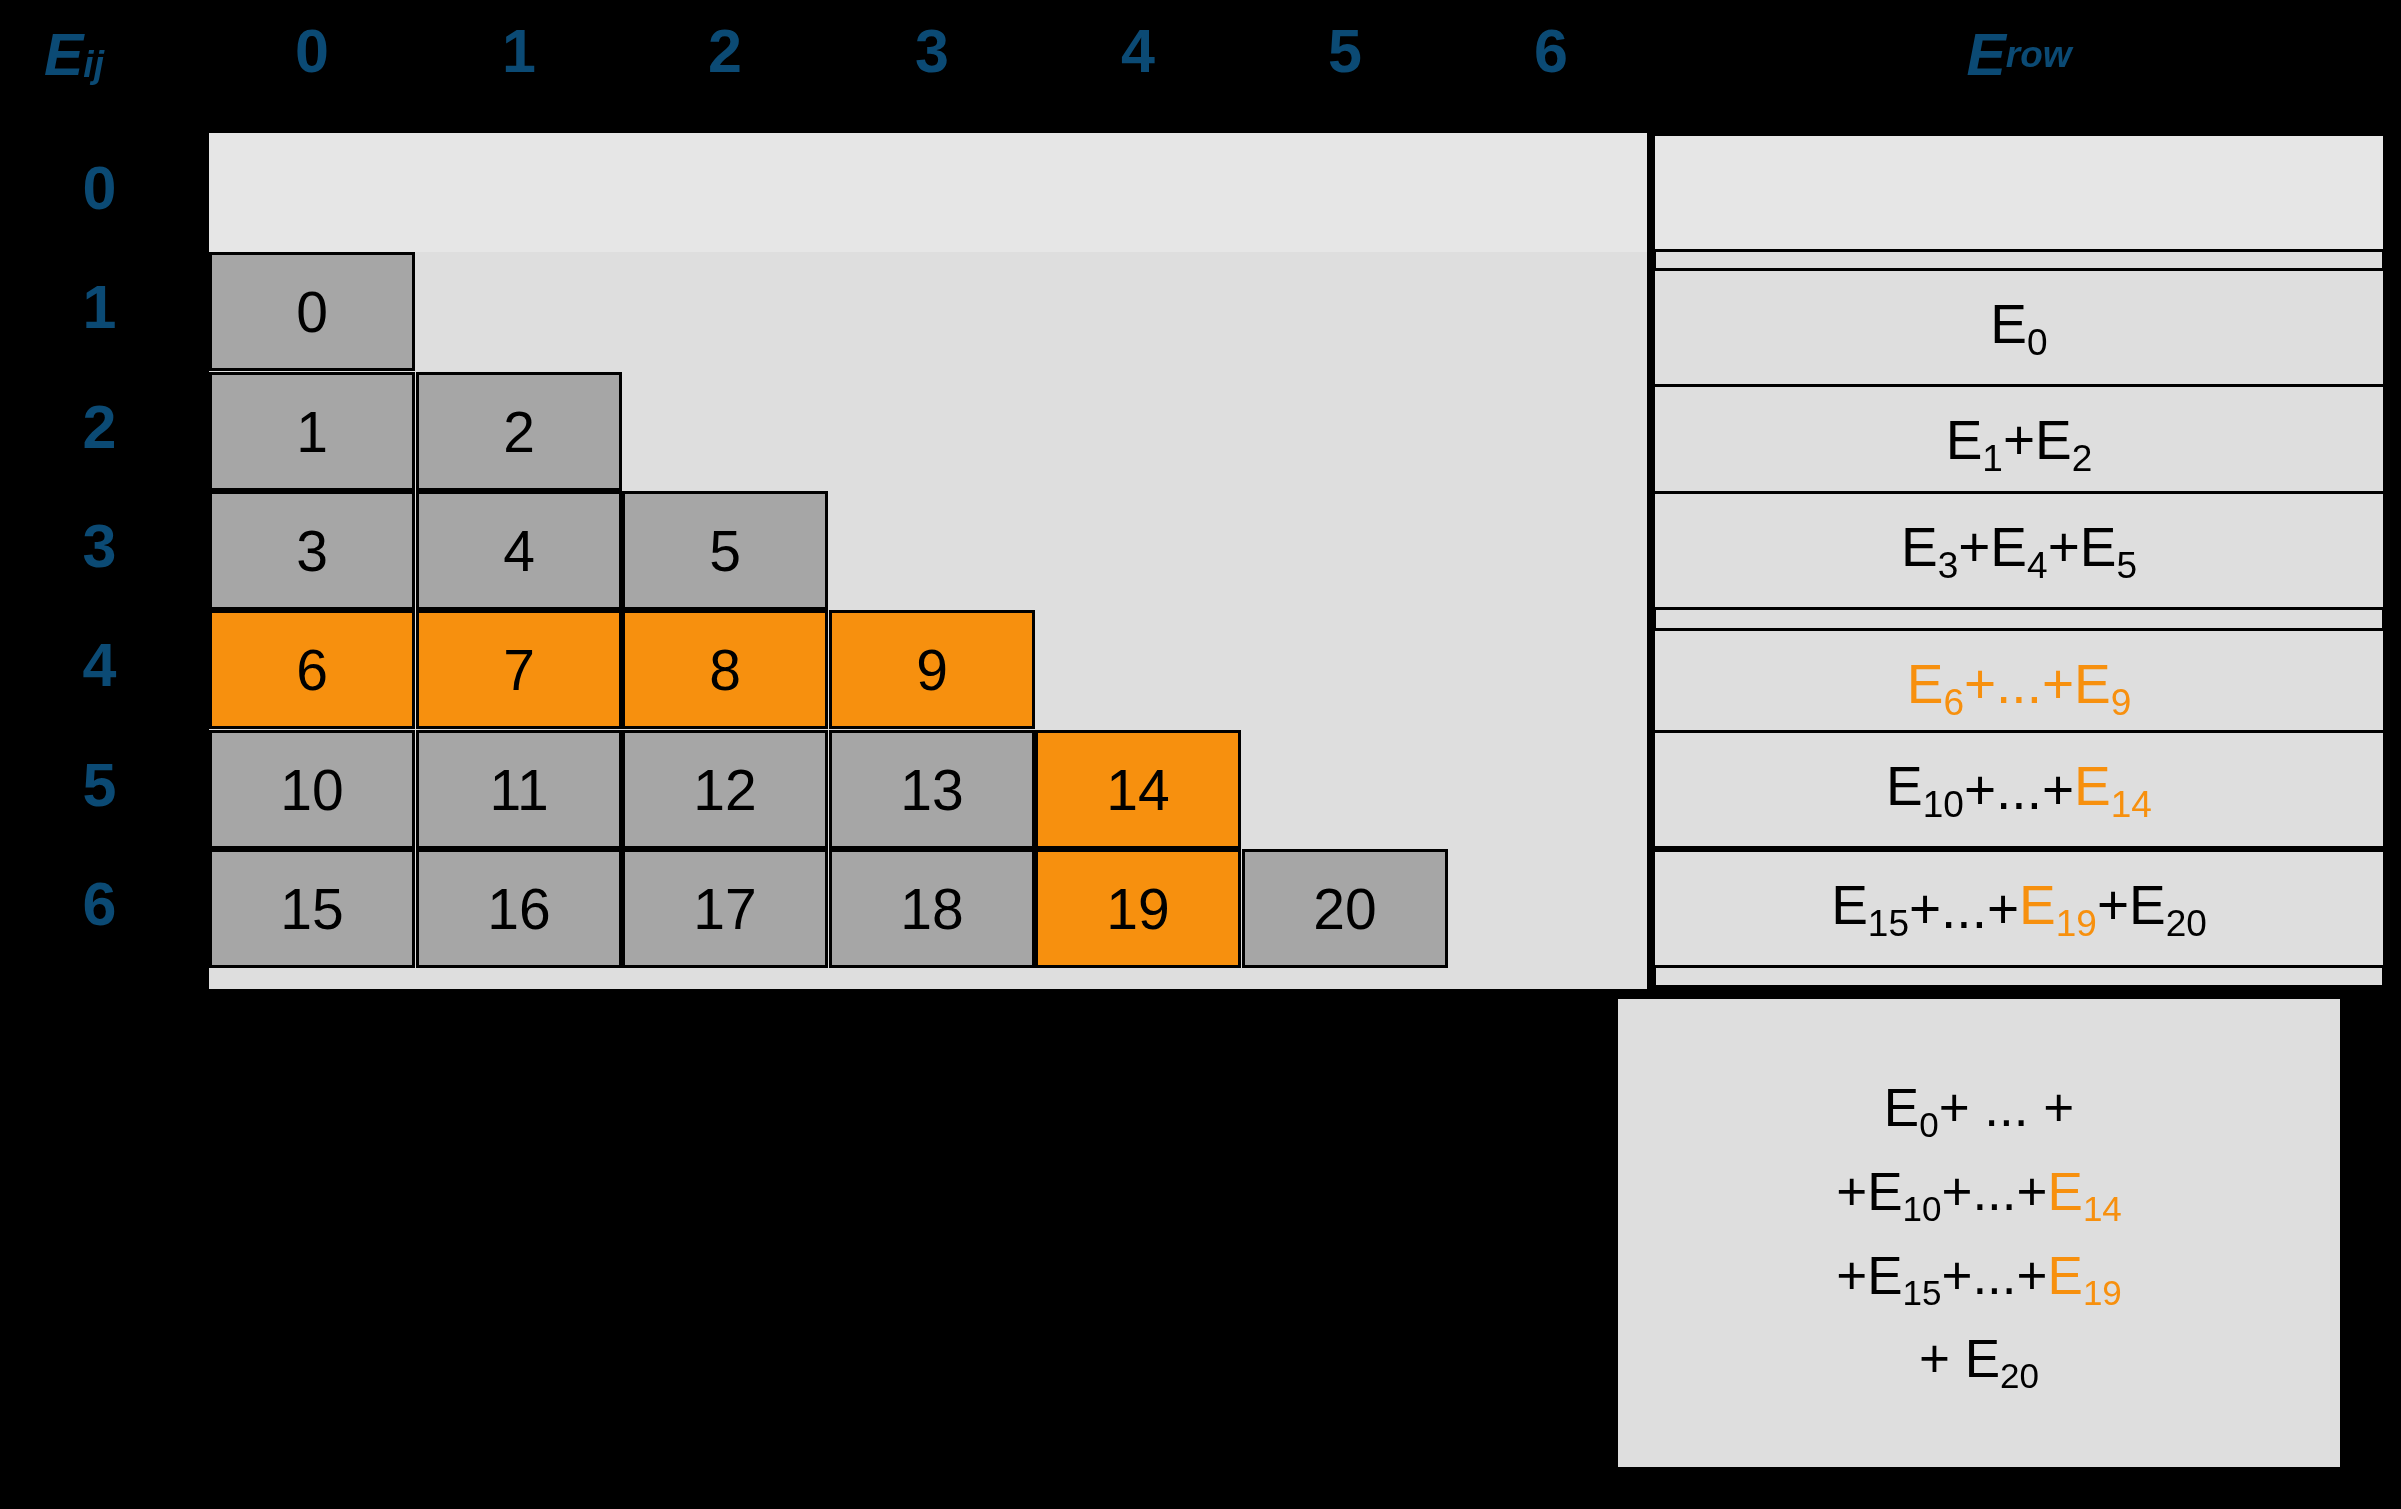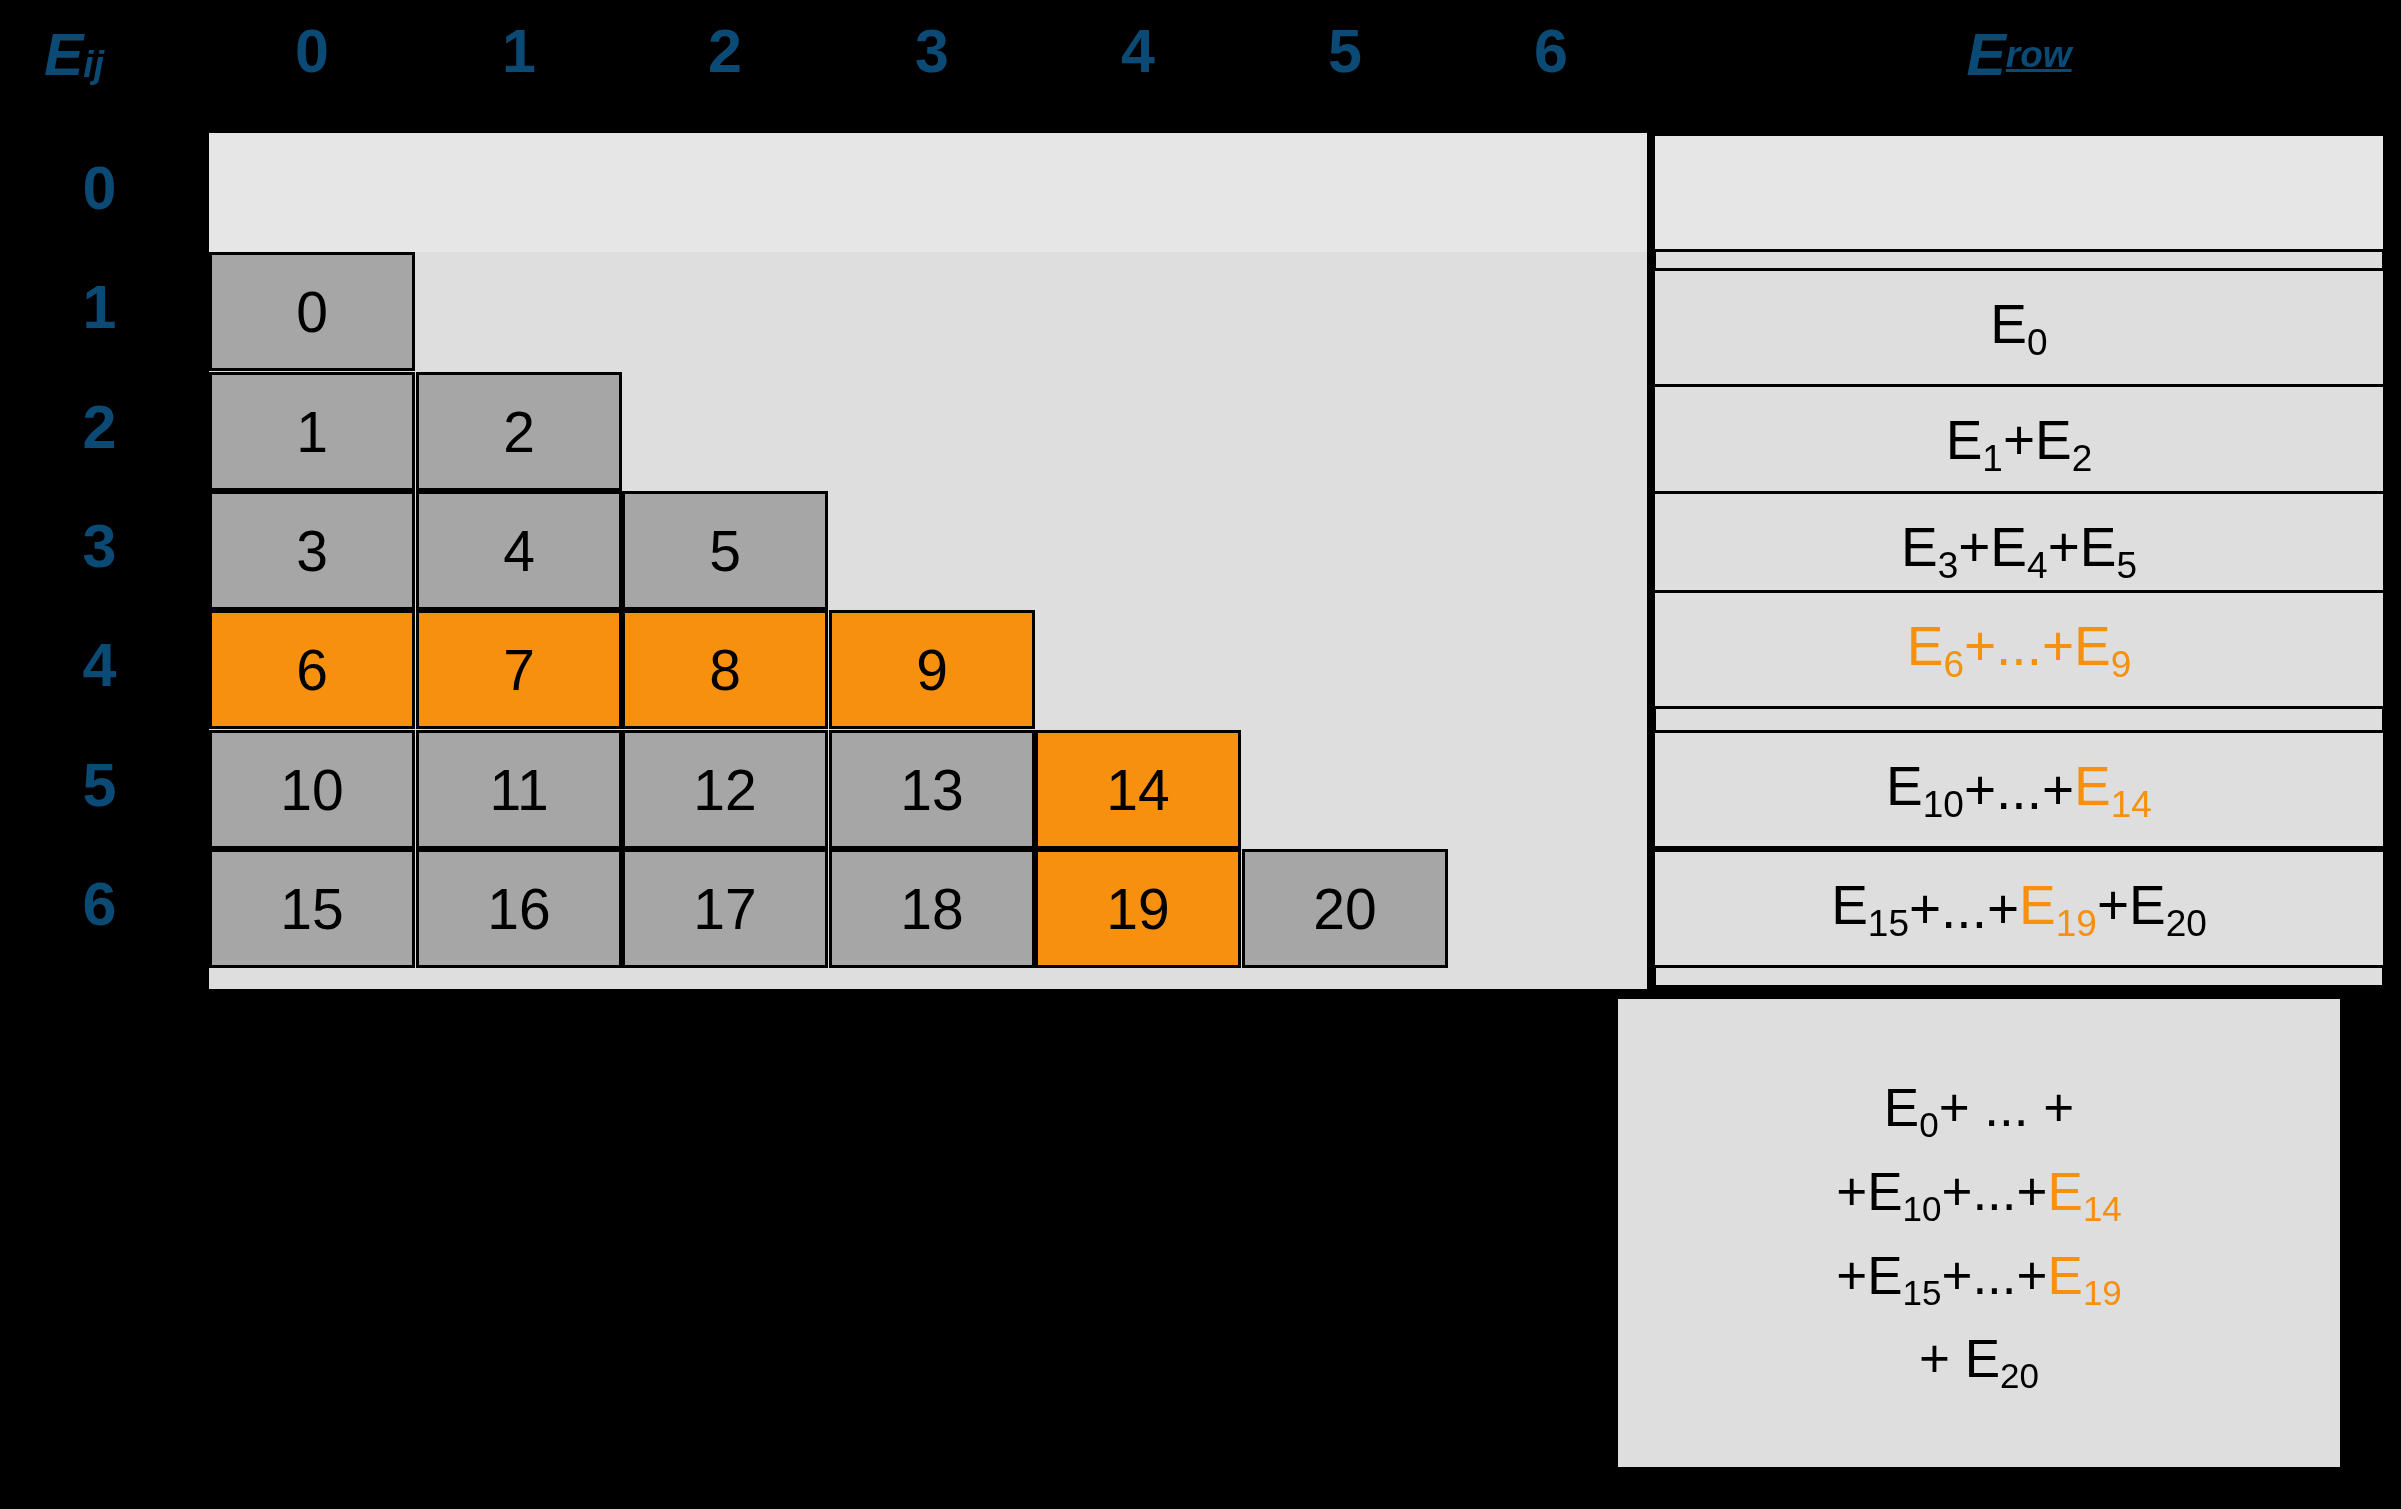--- a/index.html
+++ b/index.html
@@ -21,21 +21,21 @@
   .col-hdr{
     position:absolute;top:9.2px;height:84px;width:206px;
     color:#0b4a74;font-weight:700;font-size:61px;
     display:flex;align-items:center;justify-content:center;
   }
   .hdr-erow{
     position:absolute;left:1652px;top:16.5px;width:734px;height:77px;
     color:#0b4a74;font-weight:700;font-style:italic;font-size:59px;
     display:flex;align-items:center;justify-content:center;
   }
-  .hdr-erow .sub{font-size:37px;vertical-align:-0.30em;text-decoration:underline;}
+  .hdr-erow .sub{font-size:37px;vertical-align:-0.30em;}
 
   .row-hdr{
     position:absolute;left:26px;width:147px;height:110px;
     color:#0b4a74;font-weight:700;font-size:61px;
     display:flex;align-items:center;justify-content:center;
   }
 
   
   .grid-bg{
     position:absolute;left:209px;top:133px;width:1438px;height:856px;
@@ -152,21 +152,21 @@
       </div>
       <div class="erow-cell" style="top: 384px; justify-content: center;">
         <span>E<span class="sub">1</span></span>
         <span>+E<span class="sub">2</span></span>
       </div>
       <div class="erow-cell" style="top: 491px;">
         <span>E<span class="sub">3</span></span>
         <span>+E<span class="sub">4</span></span>
         <span>+E<span class="sub">5</span></span>
       </div>
-      <div class="erow-cell" style="top: 590px;">
+      <div class="erow-cell" style="top: 628px;">
         <span class="o">E<span class="sub">6</span></span>
         <span class="o">+...+E<span class="sub">9</span></span>
       </div>
       <div class="erow-cell" style="top: 730px;">
         <span>E<span class="sub">10</span></span>
         <span>+...+</span>
         <span class="o">E<span class="sub">14</span></span>
       </div>
       <div class="erow-cell" style="top: 849px;">
         <span>E<span class="sub">15</span></span>

